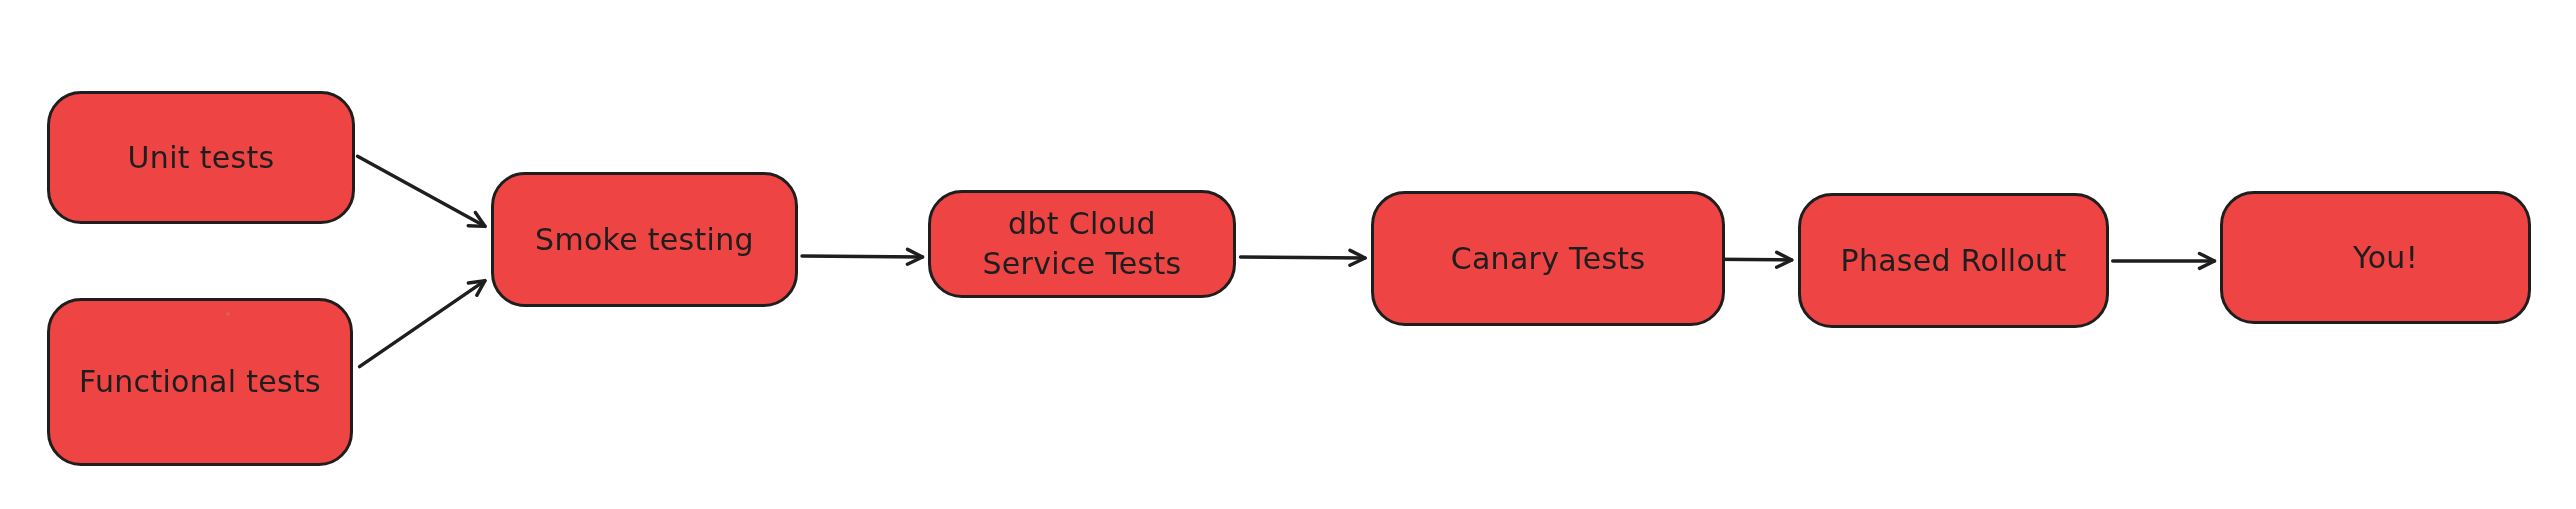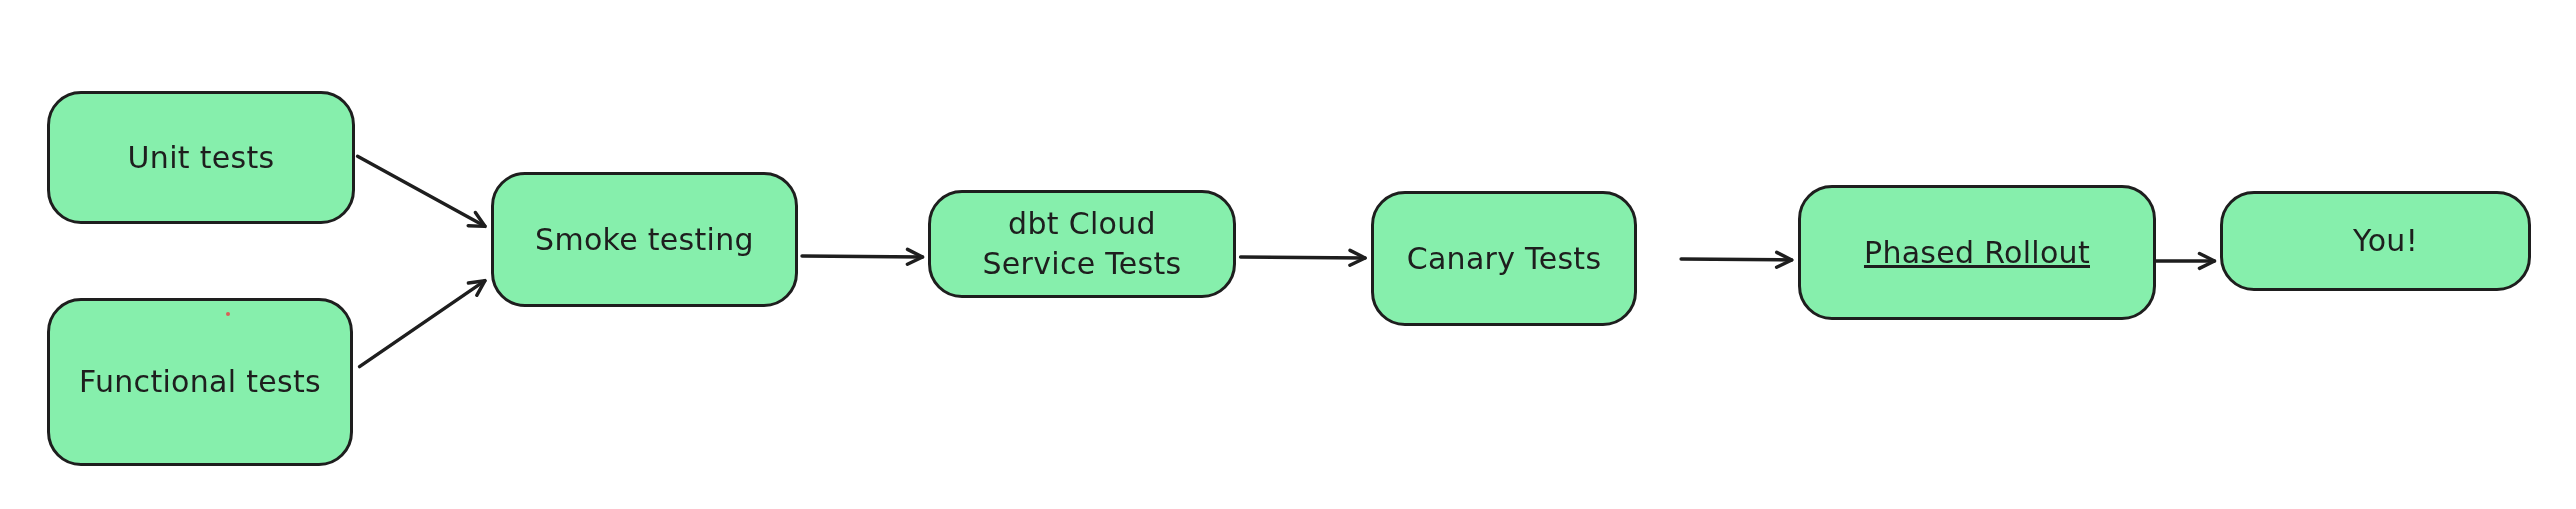--- a/index.html
+++ b/index.html
@@ -11,41 +11,41 @@
     position: relative;
     width: 2576px;
     height: 510px;
     background: #ffffff;
     overflow: hidden;
     font-family: "DejaVu Sans", sans-serif;
   }
   .node {
     position: absolute;
     box-sizing: border-box;
-    background: #86efac;
+    background: #ef4444;
     border: 3.5px solid #1e1e1e;
     border-radius: 34px;
     display: flex;
     align-items: center;
     justify-content: center;
     text-align: center;
     color: #1e1e1e;
     font-size: 30px;
     line-height: 40px;
     letter-spacing: 0.3px;
     white-space: pre-line;
   }
   
   .n-unit       { left: 47px;   top: 91px;  width: 308px; height: 133px; }
   .n-functional { left: 47px;   top: 298px; width: 306px; height: 168px; }
   .n-smoke      { left: 491px;  top: 172px; width: 307px; height: 135px; }
   .n-dbt        { left: 928px;  top: 190px; width: 308px; height: 108px; }
-  .n-canary     { left: 1371px; top: 191px; width: 266px; height: 135px; }
-  .n-phased     { left: 1798px; top: 185px; width: 358px; height: 135px; text-decoration: underline; }
-  .n-you        { left: 2220px; top: 191px; width: 311px; height: 100px; padding-left: 20px; }
+  .n-canary     { left: 1371px; top: 191px; width: 354px; height: 135px; }
+  .n-phased     { left: 1798px; top: 193px; width: 311px; height: 135px; }
+  .n-you        { left: 2220px; top: 191px; width: 311px; height: 133px; padding-left: 20px; }
 
   #arrow-layer {
     position: absolute;
     left: 0; top: 0;
     width: 2576px;
     height: 510px;
     pointer-events: none;
   }
   #red-speck {
     position: absolute;

